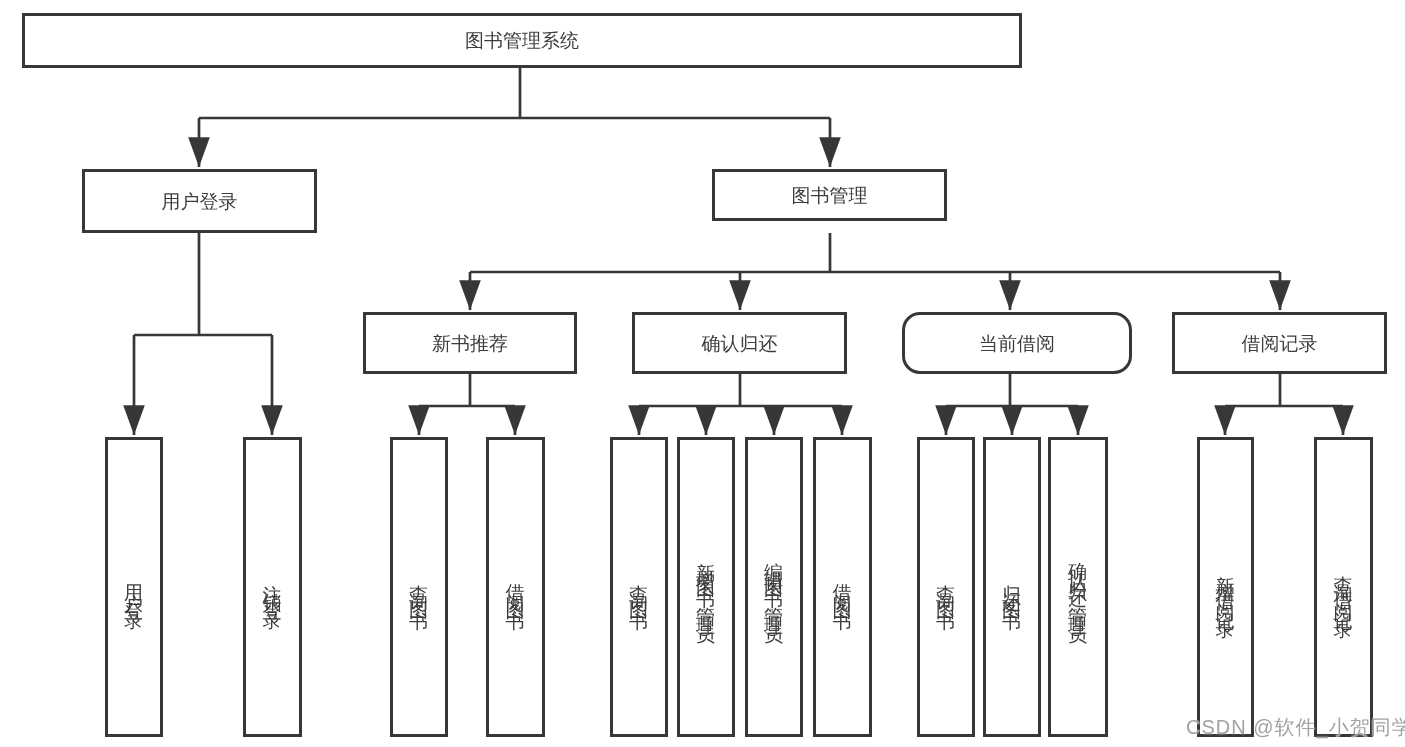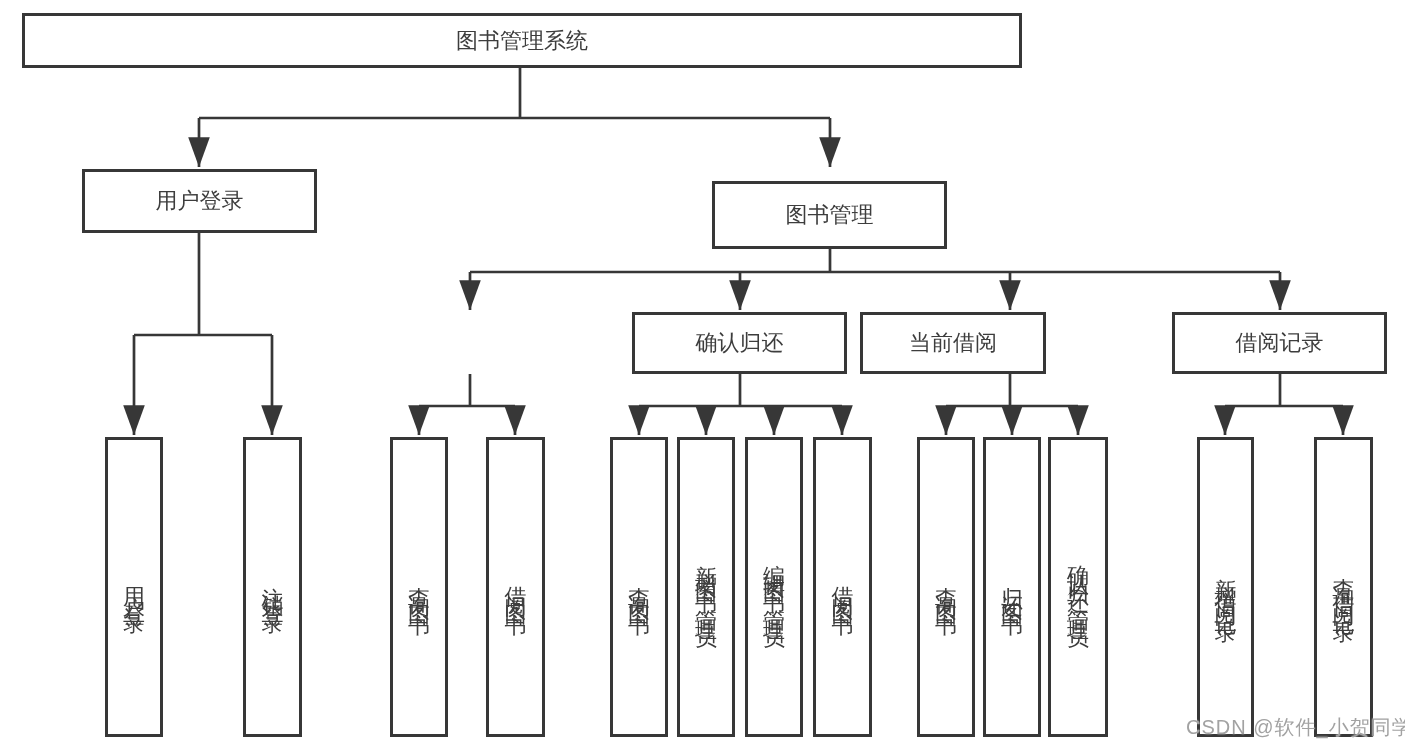--- a/index.html
+++ b/index.html
@@ -13,40 +13,40 @@
   #wires{position:absolute;left:0;top:0;}
   .box{
     position:absolute;
     box-sizing:border-box;
     background:#ffffff;
     border:3px solid #373737;
     display:flex;
     align-items:center;
     justify-content:center;
     color:#3d3d3d;
-    font-size:22px;
+    font-size:19px;
     line-height:1;
     text-align:center;
     white-space:nowrap;
   }
   .vbox{
     writing-mode:vertical-rl;
     text-orientation:mixed;
     letter-spacing:9px;
     white-space:nowrap;
   }
   
   #root{left:22px;top:13px;width:1000px;height:55px;}
   
   #b-login{left:82px;top:169px;width:235px;height:64px;}
-  #b-mgmt{left:712px;top:169px;width:235px;height:68px;margin-top:12px;}
+  #b-mgmt{left:712px;top:169px;width:235px;height:52px;}
   
   #m-recommend{left:363px;top:312px;width:214px;height:62px;}
   #m-borrow{left:632px;top:312px;width:215px;height:62px;}
-  #m-current{left:860px;top:312px;width:186px;height:62px;}
+  #m-current{left:902px;top:312px;width:230px;height:62px;border-radius:18px;}
   #m-records{left:1172px;top:312px;width:215px;height:62px;}
   
   .leaf{top:437px;height:300px;}
   #l-login{left:105px;width:58px;}
   #l-logout{left:243px;width:59px;}
   #l-q1{left:390px;width:58px;}
   #l-b1{left:486px;width:59px;}
   #l-q2{left:610px;width:58px;}
   #l-add{left:677px;width:58px;}
   #l-edit{left:745px;width:58px;}
@@ -126,20 +126,21 @@
         <line x1="1343" y1="406" x2="1343" y2="435" marker-end="url(#arrow)"></line>
       </g>
     </g>
   </svg>
 
   <div id="root" class="box">图书管理系统</div>
 
   <div id="b-login" class="box">用户登录</div>
   <div id="b-mgmt" class="box">图书管理</div>
 
+  <div id="m-recommend" class="box">新书推荐</div>
   <div id="m-borrow" class="box">确认归还</div>
   <div id="m-current" class="box">当前借阅</div>
   <div id="m-records" class="box">借阅记录</div>
 
   <div id="l-login" class="box leaf vbox">用户登录</div>
   <div id="l-logout" class="box leaf vbox">注销登录</div>
 
   <div id="l-q1" class="box leaf vbox">查询图书</div>
   <div id="l-b1" class="box leaf vbox">借阅图书</div>
 

